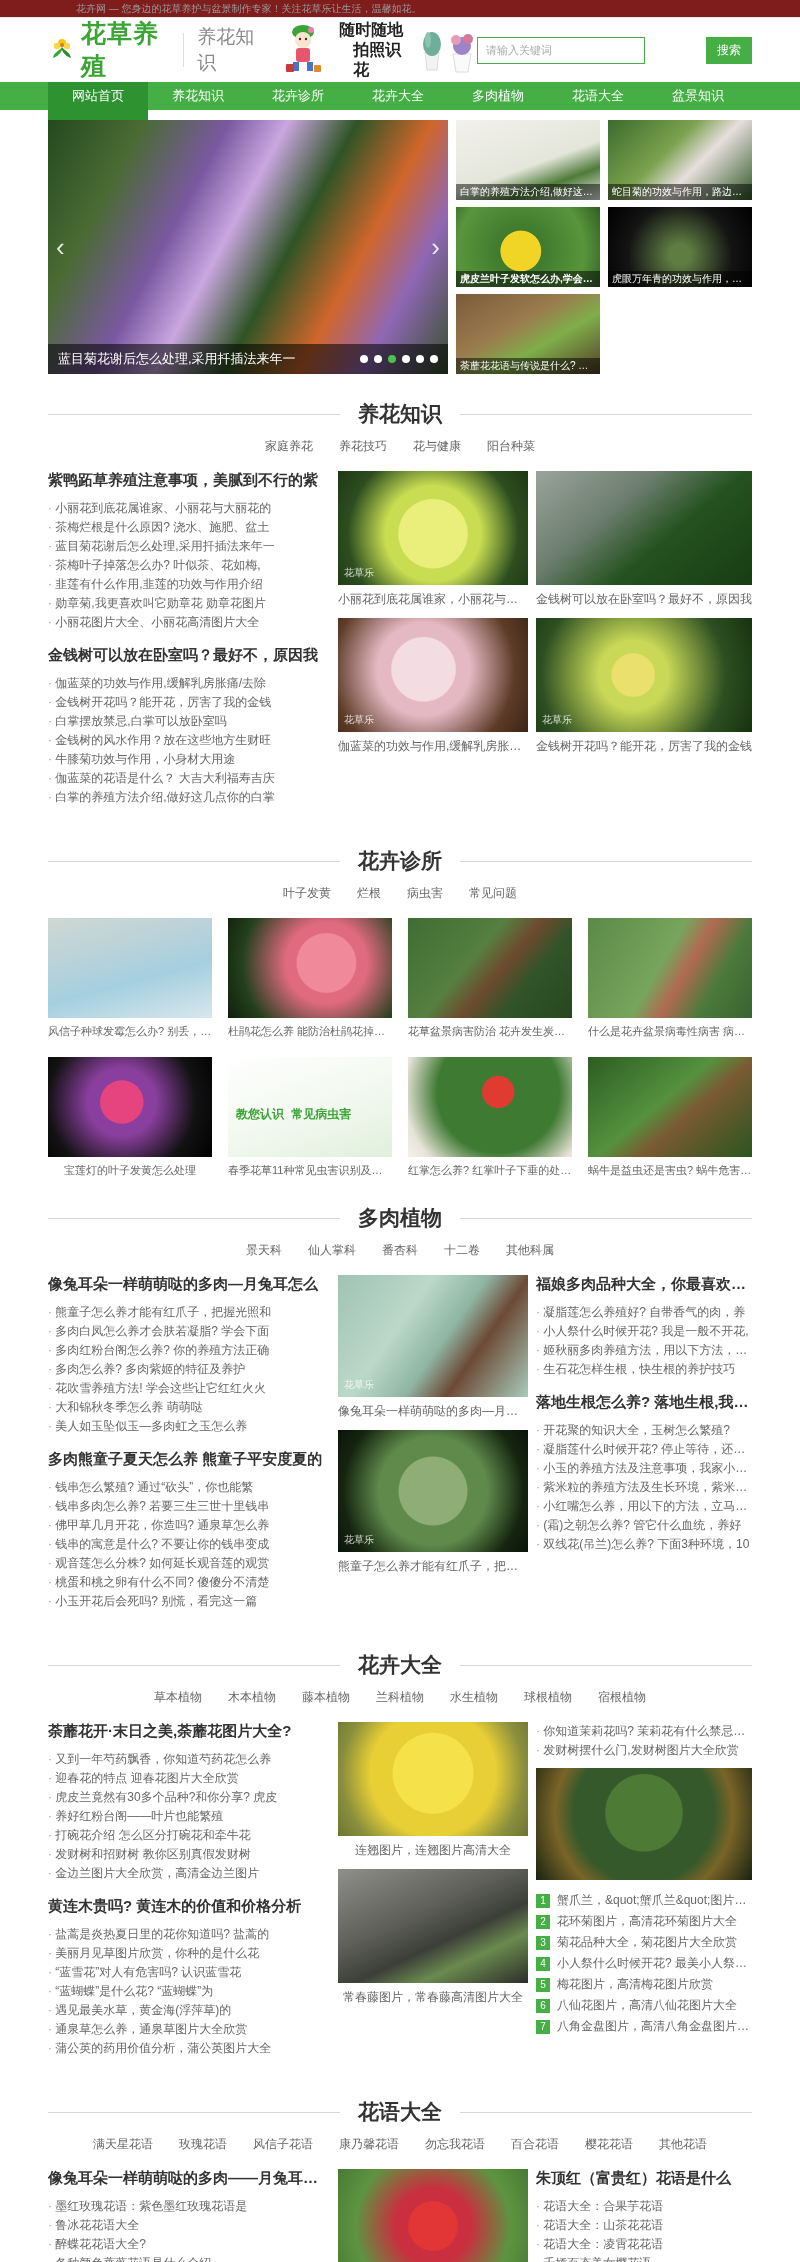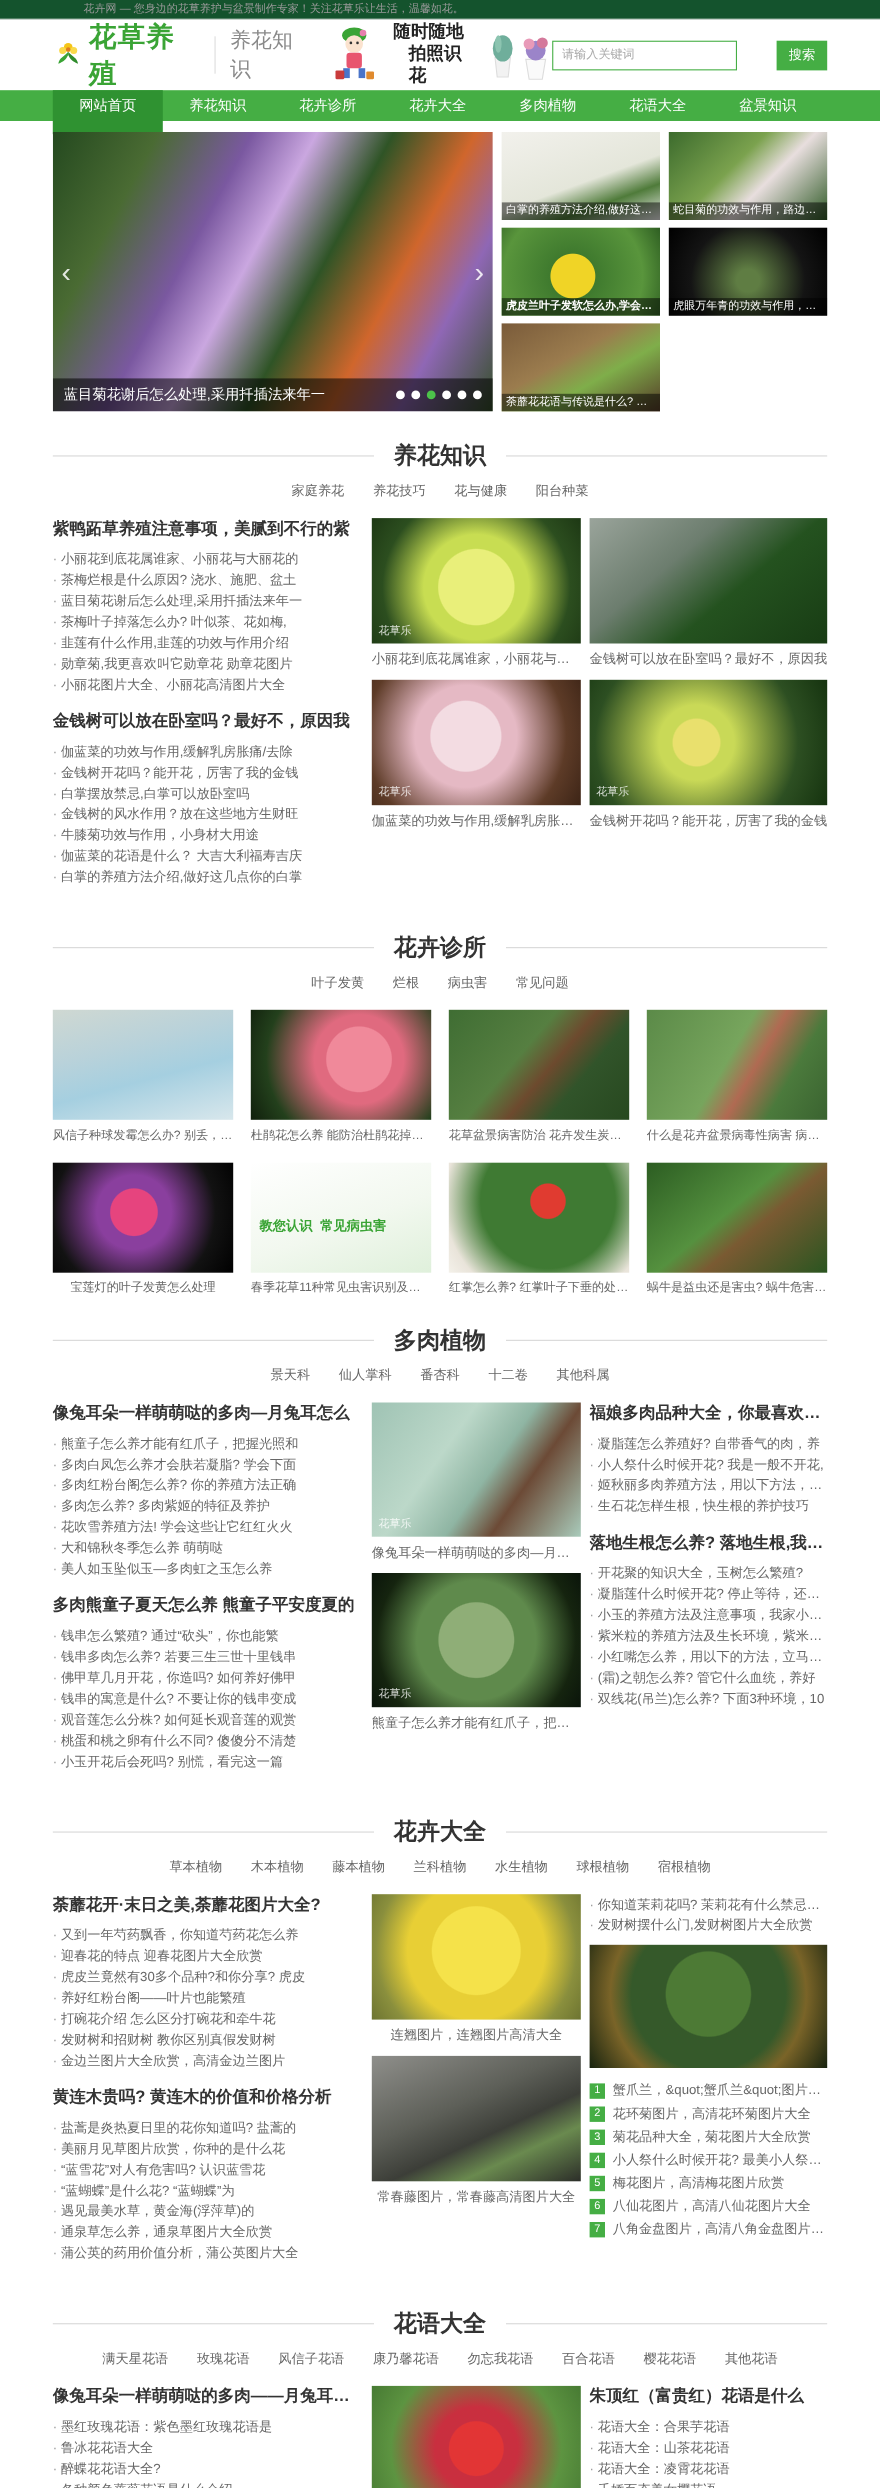--- a/index.html
+++ b/index.html
@@ -1,35 +1,35 @@
 <!DOCTYPE html>
 <html lang="zh"><head>
 <meta charset="utf-8">
 <style>
   * { margin:0; padding:0; box-sizing:border-box; }
   body { width:800px; background:#fff; font-family:"Liberation Sans","DejaVu Sans",sans-serif; color:#333; }
   a { text-decoration:none; color:inherit; }
   .wrap { width:704px; margin:0 auto; }
 
   
-  .topbar { height:18px; background:#14532d; border-bottom:1px solid #e9e9e9; }
+  .topbar { height:18px; background:#7f1d1d; border-bottom:1px solid #e9e9e9; }
   .topbar .wrap { font-size:10px; color:#999; line-height:18px; padding-left:28px; }
 
   
   .header { height:64px; display:flex; align-items:center; }
   .header .wrap { display:flex; align-items:center; width:704px; }
   .logo { display:flex; align-items:center; gap:5px; cursor:pointer; }
   .logo-text { font-size:25px; font-weight:bold; color:#3aa435; letter-spacing:1px; }
   .logo-divider { width:1px; height:34px; background:#ddd; margin:0 13px; }
   .logo-sub { font-size:19px; color:#8a8a8a; }
   .mascot { margin-left:16px; }
   .slogan { margin-left:10px; font-family:"Liberation Serif","DejaVu Serif",serif; font-weight:bold; font-size:16px; color:#222; line-height:20px; }
   .slogan .l2 { padding-left:14px; }
   .succ-deco { margin-left:6px; }
-  .search { margin-left:auto; display:flex; align-items:center; }
+  .search { margin-left:auto; display:flex; align-items:center;gap:25px; }
   .search input { width:168px; height:27px; border:1px solid #45ae44; font-size:11px; padding:0 8px; color:#333; outline:none; }
   .search input::placeholder { color:#aaa; }
   .search button { width:46px; height:27px; border:0; background:#45ae44; color:#fff; font-size:12px; cursor:pointer;margin-left:36px; }
 
   
   .nav { background:#45ae44; height:28px; }
   .nav .wrap { display:flex; height:40px; }
   .nav-item { display:block; color:#fff; font-size:13px; line-height:28px; padding:0 24px; cursor:pointer; }
   .nav-item.active { background:#2f9231; }
 
@@ -415,21 +415,21 @@
               <li>大和锦秋冬季怎么养 萌萌哒</li>
               <li>美人如玉坠似玉—多肉虹之玉怎么养</li>
             </ul>
         </div>
         <div class="grp">
           <h3>多肉熊童子夏天怎么养 熊童子平安度夏的</h3>
           <ul class="items">
 
           <li>钱串怎么繁殖? 通过“砍头”，你也能繁</li>
               <li>钱串多肉怎么养? 若要三生三世十里钱串</li>
-              <li>佛甲草几月开花，你造吗? 如何养好佛甲</li>
+              <li>佛甲草几月开花，你造吗? 通泉草怎么养</li>
               <li>钱串的寓意是什么? 不要让你的钱串变成</li>
               <li>观音莲怎么分株? 如何延长观音莲的观赏</li>
               <li>桃蛋和桃之卵有什么不同? 傻傻分不清楚</li>
               <li>小玉开花后会死吗? 别慌，看完这一篇</li>
             </ul>
         </div>
       </div>
       <div class="col-m">
         <figure class="fig s-f0">
           <div class="pic"></div>

